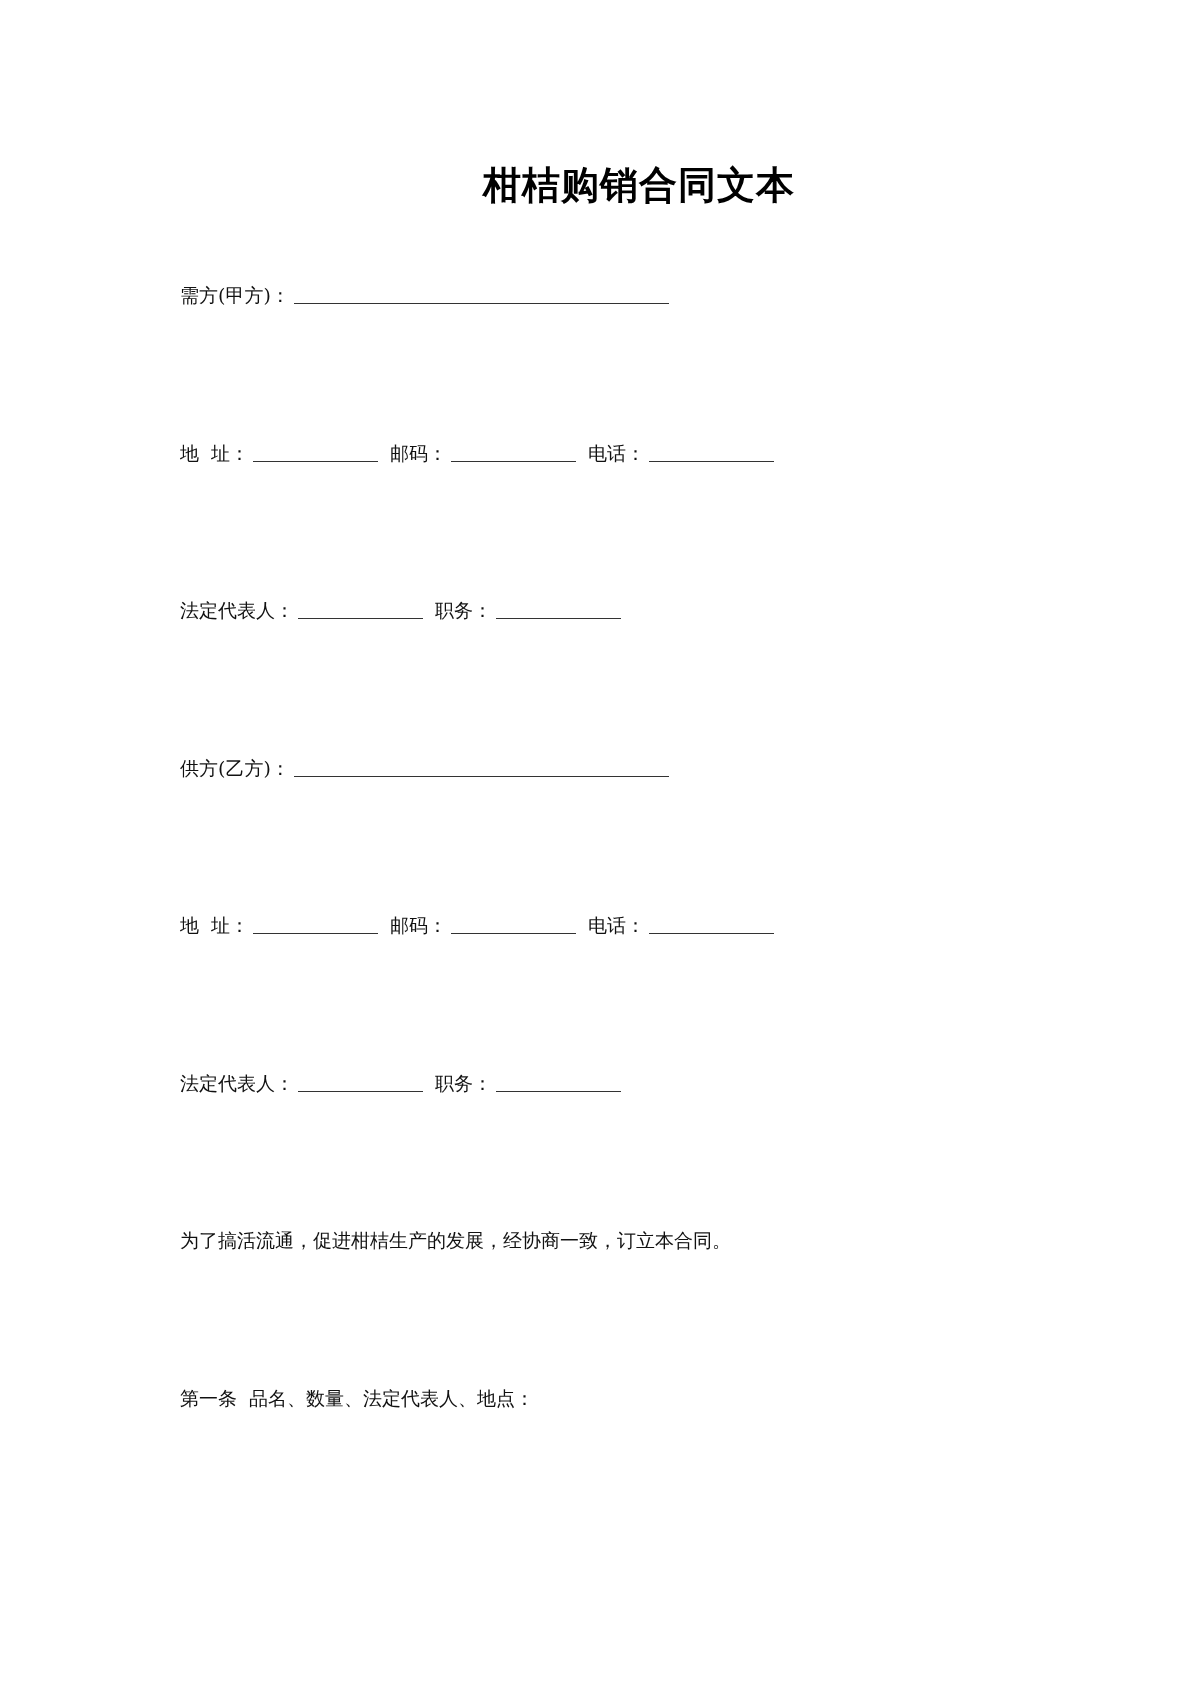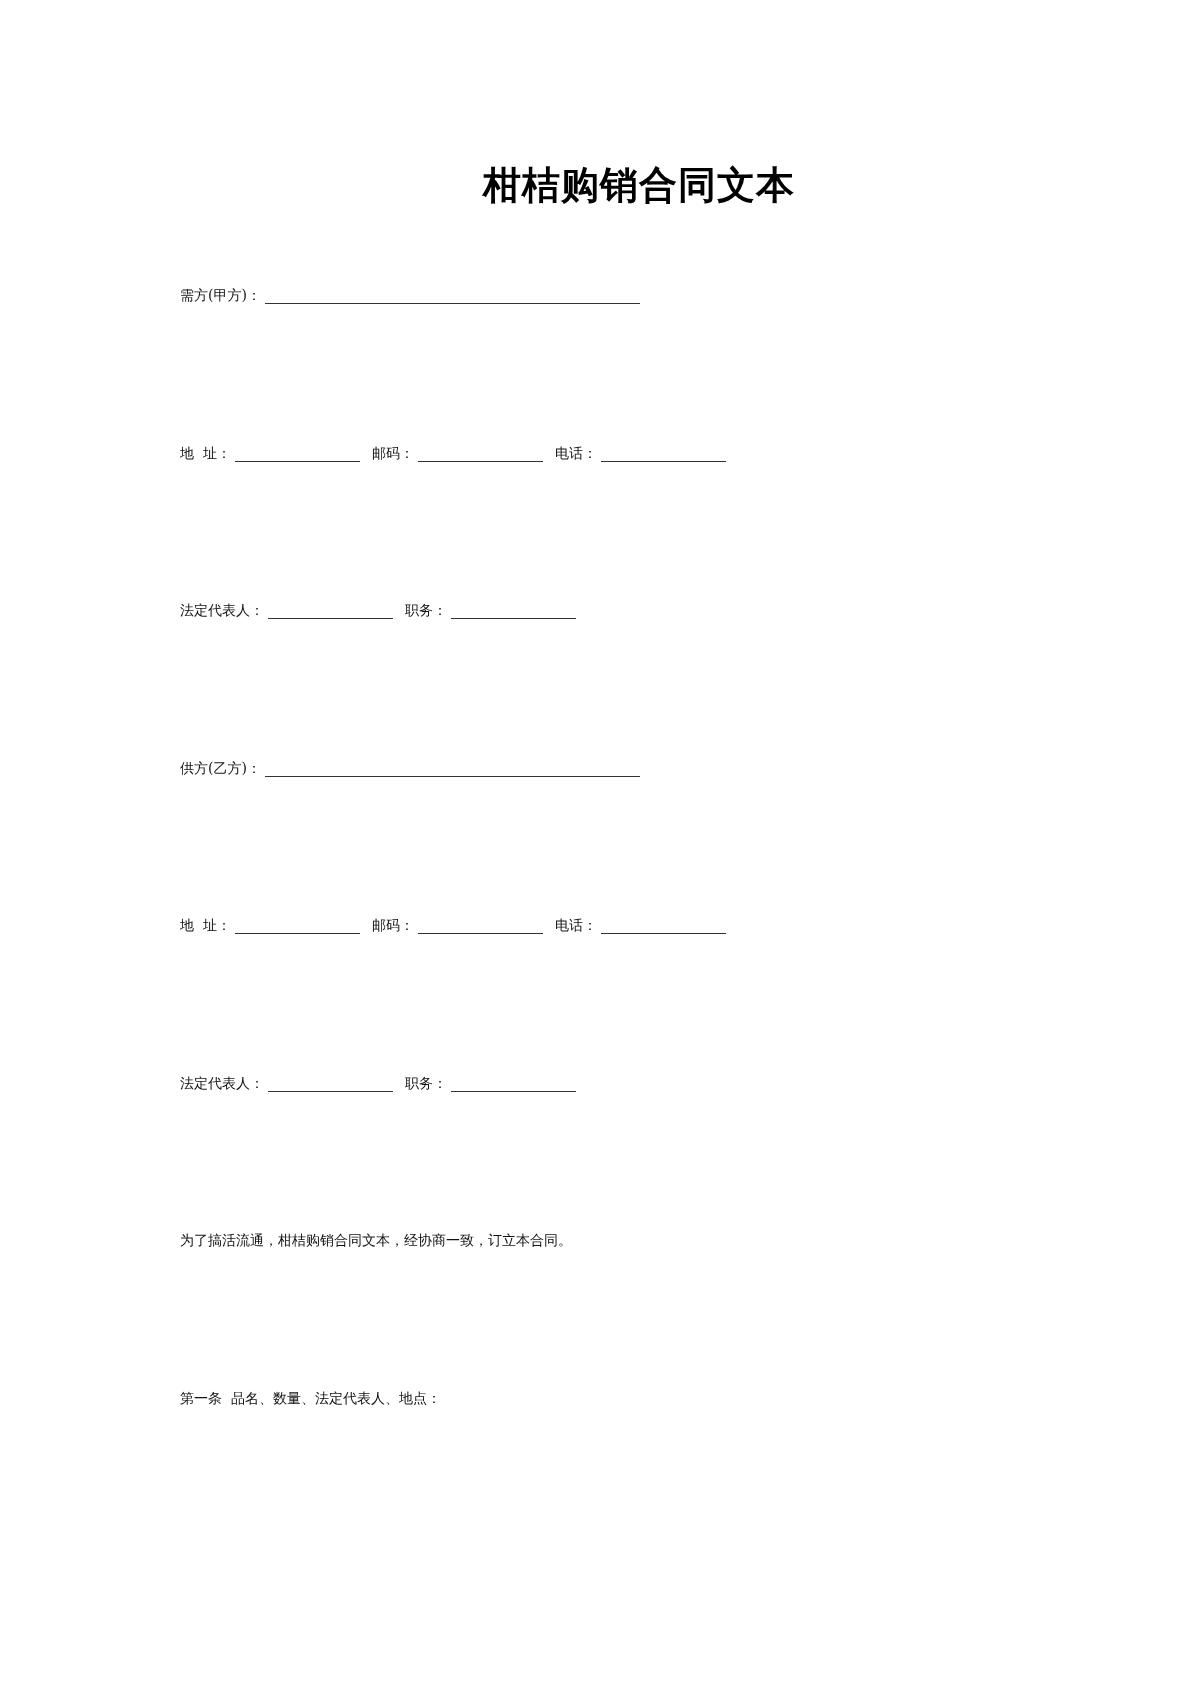--- a/index.html
+++ b/index.html
@@ -1,21 +1,21 @@
 <!DOCTYPE html>
 <html><head>
 <meta charset="utf-8">
 <style>
   html, body { margin: 0; padding: 0; background: #ffffff; }
   body { width: 1190px; height: 1683px; position: relative; overflow: hidden;
          font-family: "DejaVu Serif", "Liberation Serif", serif; color: #111; }
   .title { position: absolute; top: 160px; left: 0; width: 1190px; text-align: center;
            font-family: "DejaVu Sans", "Liberation Sans", sans-serif; font-size: 38px; font-weight: bold;
            letter-spacing: 1px; color: #000; margin-left: 44px; }
-  .line { position: absolute; left: 180px; font-size: 14px; line-height: 24px; white-space: nowrap;
+  .line { position: absolute; left: 180px; font-size: 19px; line-height: 24px; white-space: nowrap;
           display: flex; align-items: flex-end; }
   .lbl { display: inline-block; }
   .blank { display: inline-block; border-bottom: 1px solid #333; height: 18px; margin: 0 12px 3px 4px; }
   .blank.short { width: 125px; }
   .blank.long { width: 375px; }
 </style>
 </head>
 <body>
 
 <div class="title">柑桔购销合同文本</div>
@@ -55,15 +55,15 @@
   <span class="blank short"></span>
 </div>
 
 <div class="line" style="top:1071px;">
   <span class="lbl">法定代表人：</span>
   <span class="blank short"></span>
   <span class="lbl">职务：</span>
   <span class="blank short"></span>
 </div>
 
-<div class="line" style="top:1228px;">为了搞活流通，柑桔购销合同文本，经协商一致，订立本合同。</div>
+<div class="line" style="top:1228px;">为了搞活流通，促进柑桔生产的发展，经协商一致，订立本合同。</div>
 
 <div class="line" style="top:1386px; white-space:pre;">第一条  品名、数量、法定代表人、地点：</div>
 
 </body></html>

